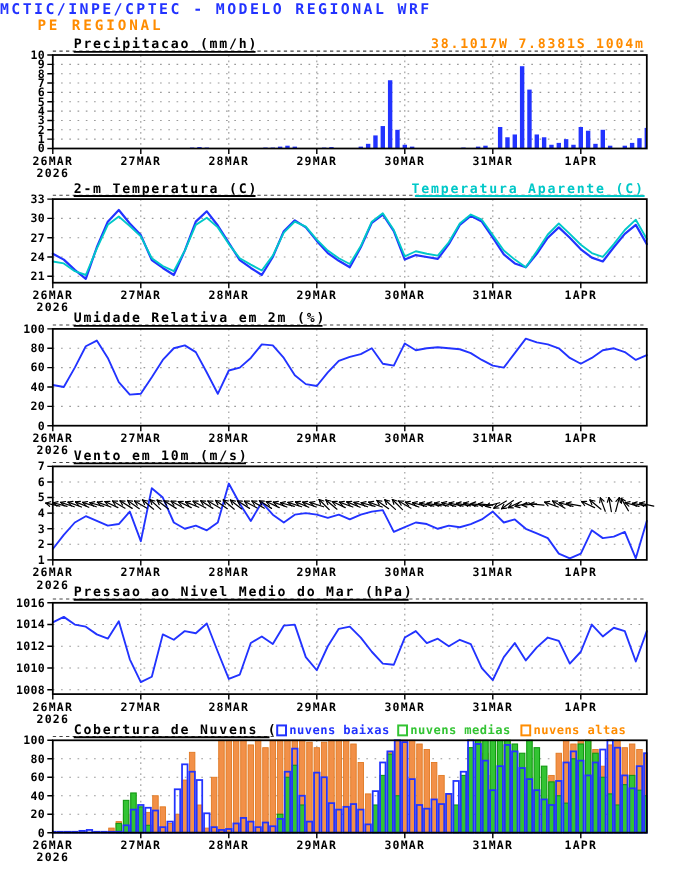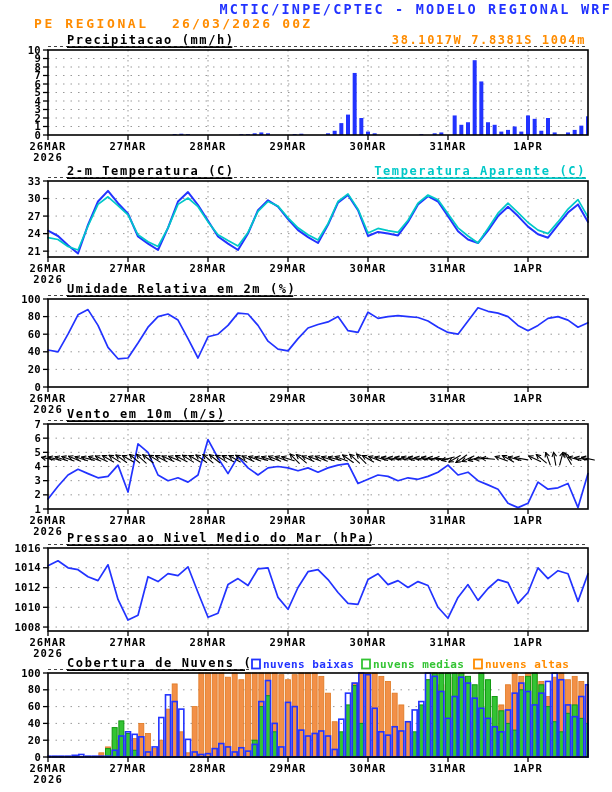--- a/index.html
+++ b/index.html
@@ -1,18 +1,18 @@
 <!DOCTYPE html>
 <html><head>
 <meta charset="utf-8">
 <style>
   :root{ --mono:"DejaVu Sans Mono","Liberation Mono",monospace; }
   html,body{margin:0;padding:0;background:#fff;}
   .page{position:relative;width:612px;height:792px;background:#fff;overflow:hidden;font-family:var(--mono);}
-  .hdr-title{position:absolute;top:1px;left:0;width:612px;text-align:right;
+  .hdr-title{position:absolute;top:1px;left:0;width:612px;text-align:left;
              font:bold 13.5px var(--mono);letter-spacing:2.2px;}
   .hdr-station{position:absolute;top:16px;left:34px;font:bold 13px var(--mono);letter-spacing:2.6px;}
   .hdr-run{position:absolute;top:16px;left:172px;font:bold 13px var(--mono);letter-spacing:2.2px;}
   svg.panel{position:absolute;left:0;}
   #p0{top:32px}#p1{top:163px}#p2{top:281px}#p3{top:406px}#p4{top:530px}#p5{top:655px}
   svg text{font-family:var(--mono);font-weight:bold;}
   .tt{font-size:12px;letter-spacing:1.6px;}
   .ylab{font-size:10.5px;letter-spacing:.3px;}
   .dlab{font-size:10.5px;letter-spacing:1.1px;}
   .leg{font-size:11px;letter-spacing:.4px;}
@@ -20,21 +20,20 @@
   .vgrid{stroke:#999;stroke-width:1;stroke-dasharray:1.5 3.5;}
   .hgrid{stroke:#999;stroke-width:1;stroke-dasharray:1.5 6;}
   .tick{stroke:#000;stroke-width:1.3;}
 </style>
 </head>
 <body>
 
 <div class="page">
   <div class="hdr-title" style="color: rgb(34, 51, 255);">MCTIC/INPE/CPTEC - MODELO REGIONAL WRF</div>
   <div class="hdr-station" style="color: rgb(255, 140, 0);">PE REGIONAL</div>
-  <div class="hdr-run" style="color: rgb(255, 140, 0);">26/03/2026 00Z</div>
 
   <svg id="p0" class="panel" width="612" height="133">
       <line x1="48" y1="14.5" x2="588" y2="14.5" class="dash"></line>
       <g>
         <line x1="128" y1="18" x2="128" y2="103" class="vgrid"></line>
         <line x1="208" y1="18" x2="208" y2="103" class="vgrid"></line>
         <line x1="288" y1="18" x2="288" y2="103" class="vgrid"></line>
         <line x1="368" y1="18" x2="368" y2="103" class="vgrid"></line>
         <line x1="448" y1="18" x2="448" y2="103" class="vgrid"></line>
         <line x1="528" y1="18" x2="528" y2="103" class="vgrid"></line>

